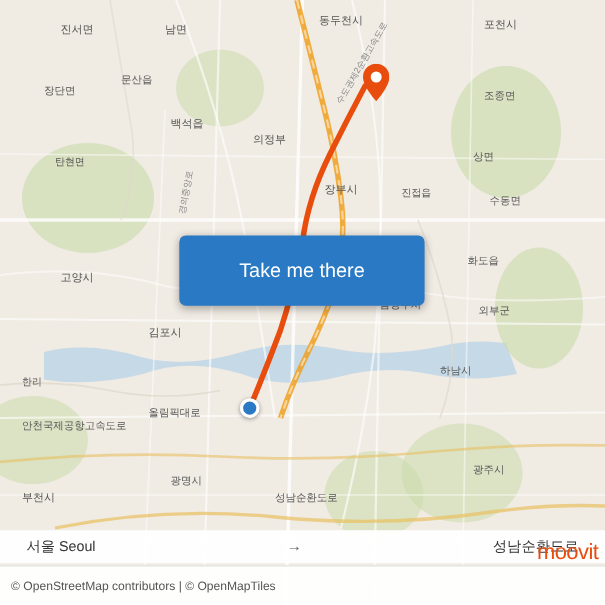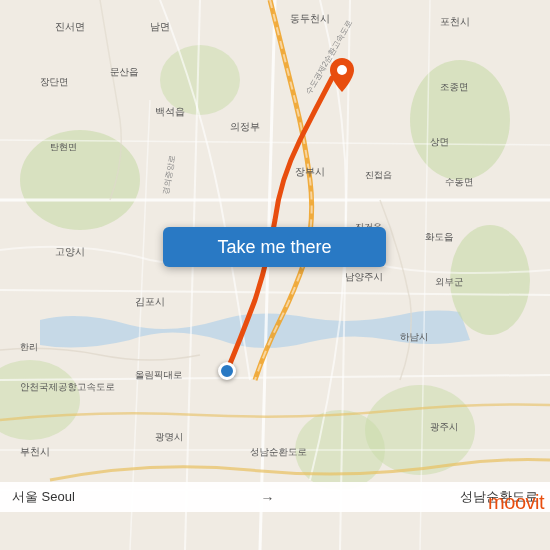--- a/index.html
+++ b/index.html
@@ -22,24 +22,24 @@
     #map-svg {
       position: absolute;
       top: 0;
       left: 0;
       width: 100%;
       height: 100%;
     }
 
     #take-me-there-btn {
       position: absolute;
-      top: 227px;
+      top: 214px;
       left: 163px;
       width: 223px;
-      height: 40px;
+      height: 64px;
       background-color: #2979c4;
       color: white;
       border: none;
       border-radius: 6px;
       font-size: 18px;
       font-weight: 500;
       cursor: pointer;
       display: flex;
       align-items: center;
       justify-content: center;
@@ -109,21 +109,21 @@
     }
 
     #bottom-label {
       position: absolute;
       bottom: 38px;
       left: 0;
       width: 100%;
       display: flex;
       justify-content: space-between;
       align-items: flex-start;
-      padding: 6px 12px;
+      padding: 6px 24px;
       background: rgba(255,255,255,0.95);
       font-size: 13px;
       font-weight: 500;
       color: #333;
       z-index: 12;
     }
 
     .arrow-icon {
       font-size: 14px;
       color: #555;
@@ -223,14 +223,17 @@
   <div id="origin-dot"></div>
 
   <div id="moovit-logo">moovit</div>
 
   <div id="bottom-label">
     <span>서울 Seoul</span>
     <span class="arrow-icon">→</span>
     <span>성남순환도로</span>
   </div>
 
+  <div id="footer-bar">
+    <span id="footer-left">© OpenStreetMap contributors | © OpenMapTiles</span>
+  </div>
 
 </div>
 
 </body></html>

